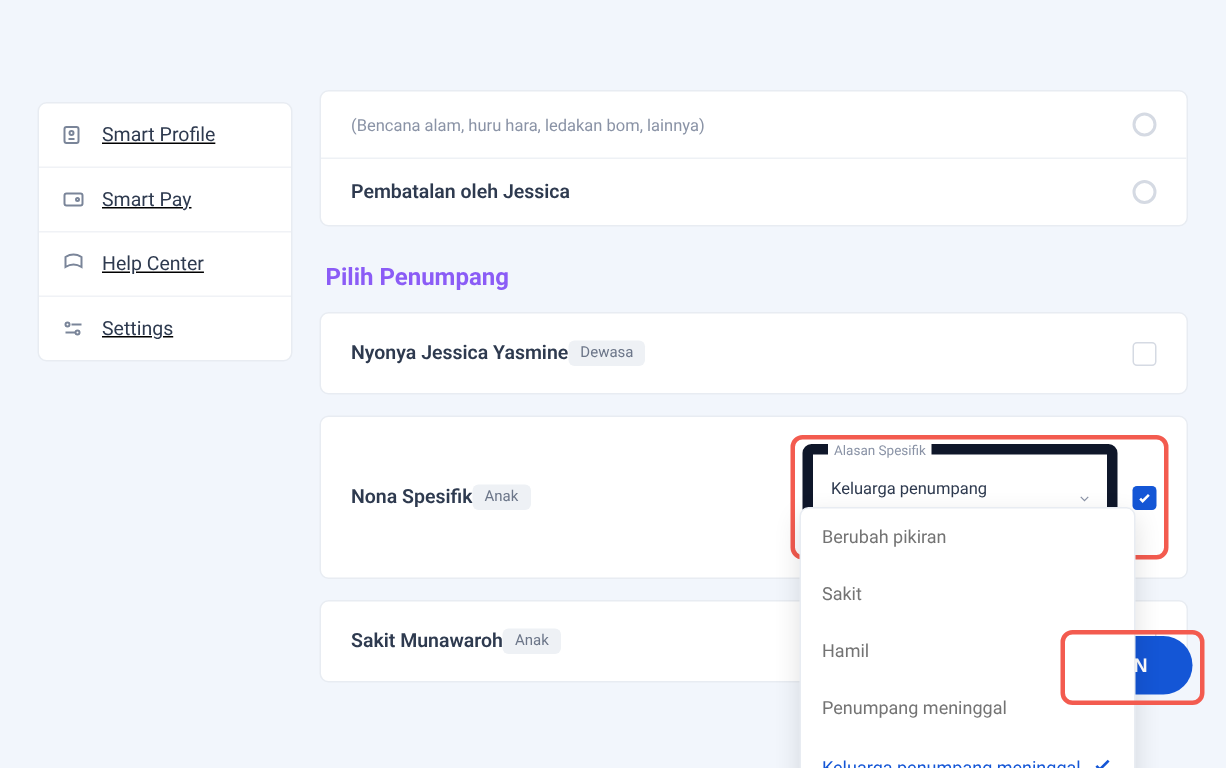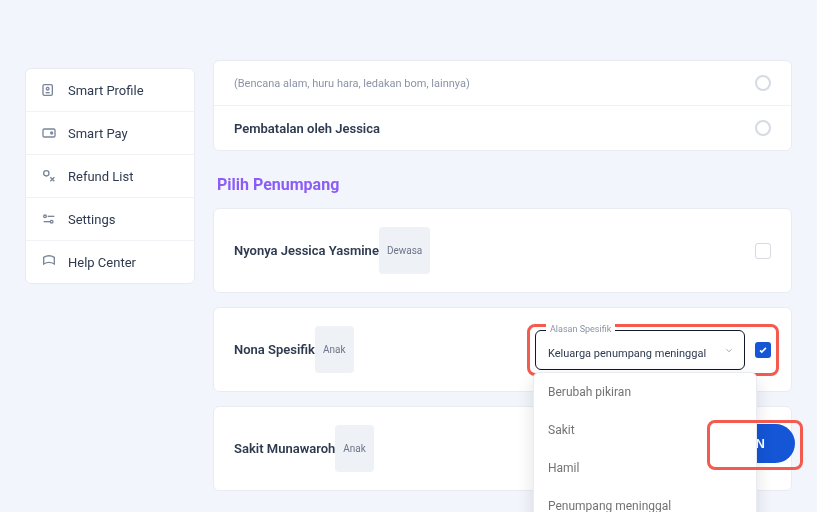--- a/index.html
+++ b/index.html
@@ -17,20 +17,21 @@
       height: 100%;
     }
     .sidebar {
       width: 170px;
       background: #fff;
       border: 1px solid #e8ecf2;
       border-radius: 6px;
       margin-top: 68px;
       height: fit-content;
       padding: 0;
+      text-decoration: underline;
     }
     .sidebar-item {
       display: flex;
       align-items: center;
       padding: 12px 14px;
       font-size: 13px;
       color: #2e3a4f;
       cursor: pointer;
       border-bottom: 1px solid #f0f2f6;
     }
@@ -102,21 +103,21 @@
       gap: 0;
     }
     .passenger-name {
       font-size: 13px;
       font-weight: 600;
       color: #2e3a4f;
     }
     .passenger-badge {
       background: #eef1f5;
       border-radius: 4px;
-      padding: 18px 8px;
+      padding: 3px 8px;
       font-size: 10px;
       color: #6c7689;
     }
     .passenger-right {
       display: flex;
       align-items: center;
       gap: 10px;
     }
     .checkbox-empty {
       width: 16px;
@@ -133,21 +134,21 @@
       display: flex;
       align-items: center;
       justify-content: center;
       color: #fff;
     }
     .select-wrapper {
       position: relative;
     }
     .select-box {
       width: 210px;
-      border: 1px solid #0f172a;
+      border: 7px solid #0f172a;
       border-radius: 6px;
       padding: 11px 30px 8px 12px;
       background: #fff;
       position: relative;
     }
     .select-label {
       position: absolute;
       top: -7px;
       left: 10px;
       background: #fff;
@@ -245,44 +246,35 @@
         <svg width="16" height="16" viewBox="0 0 24 24" fill="none" stroke="currentColor" stroke-width="2">
             <rect x="3" y="6" width="18" height="12" rx="2"></rect>
             <circle cx="16" cy="12" r="1.5"></circle>
           </svg>
       </span>
       <span>Smart Pay</span>
     </div>
     <div class="sidebar-item">
       <span class="sidebar-icon">
         <svg width="16" height="16" viewBox="0 0 24 24" fill="none" stroke="currentColor" stroke-width="2">
-            <circle cx="8" cy="8" r="4"></circle>
-            <path d="M14 14l6 6M20 14l-6 6"></path>
+            <path d="M4 5c5-3 11-3 16 0v10c-5-3-11-3-16 0z"></path>
           </svg>
       </span>
-      <span>Refund List</span>
+      <span>Help Center</span>
     </div>
     <div class="sidebar-item">
       <span class="sidebar-icon">
         <svg width="16" height="16" viewBox="0 0 24 24" fill="none" stroke="currentColor" stroke-width="2">
             <circle cx="6" cy="8" r="2"></circle>
             <path d="M10 8h10M4 8h0"></path>
             <circle cx="16" cy="16" r="2"></circle>
             <path d="M4 16h10M20 16h0"></path>
           </svg>
       </span>
       <span>Settings</span>
-    </div>
-    <div class="sidebar-item">
-      <span class="sidebar-icon">
-        <svg width="16" height="16" viewBox="0 0 24 24" fill="none" stroke="currentColor" stroke-width="2">
-            <path d="M4 5c5-3 11-3 16 0v10c-5-3-11-3-16 0z"></path>
-          </svg>
-      </span>
-      <span>Help Center</span>
     </div>
   </div>
 
   <div class="main">
     <div class="reason-card">
       <div class="reason-row">
         <span class="reason-note">(Bencana alam, huru hara, ledakan bom, lainnya)</span>
         <span class="radio-circle"></span>
       </div>
       <div class="reason-row">

